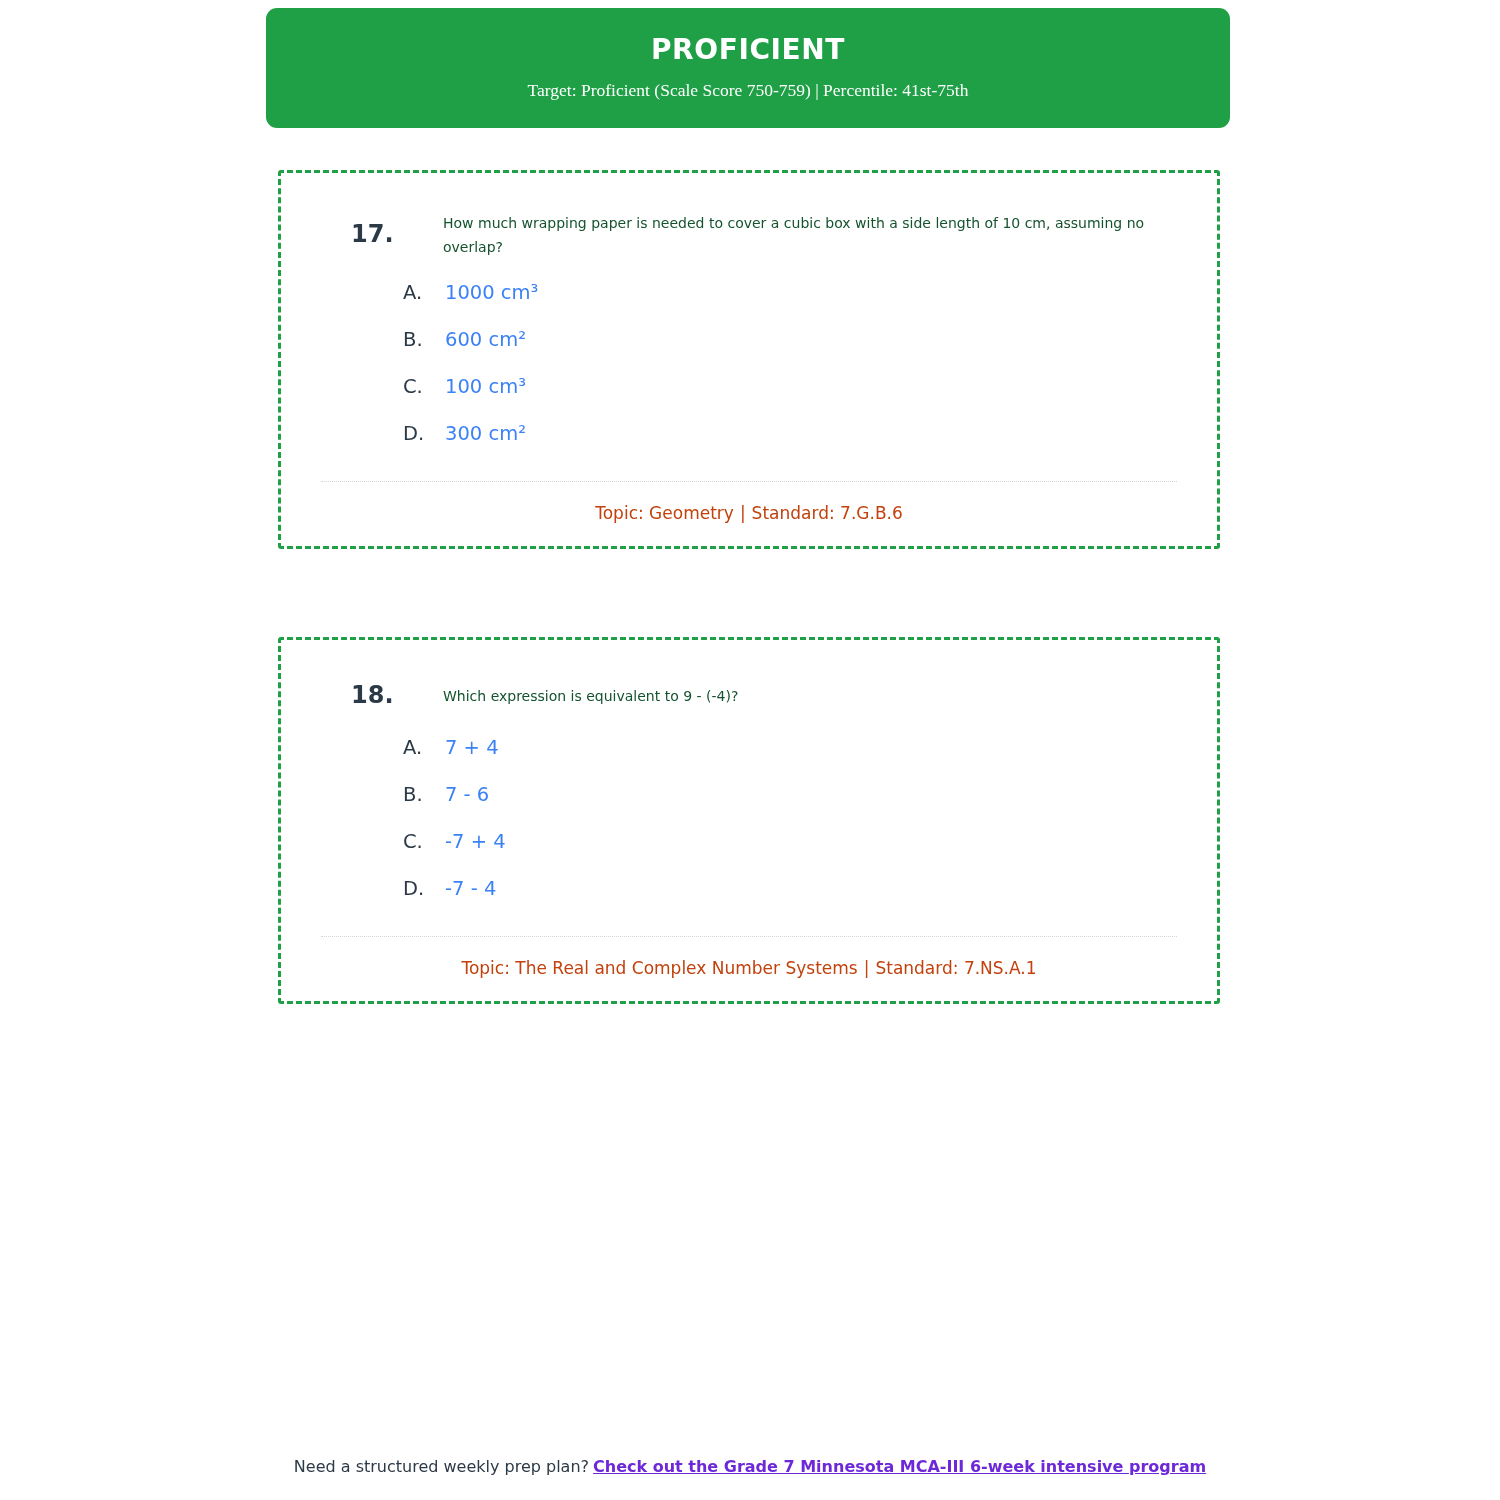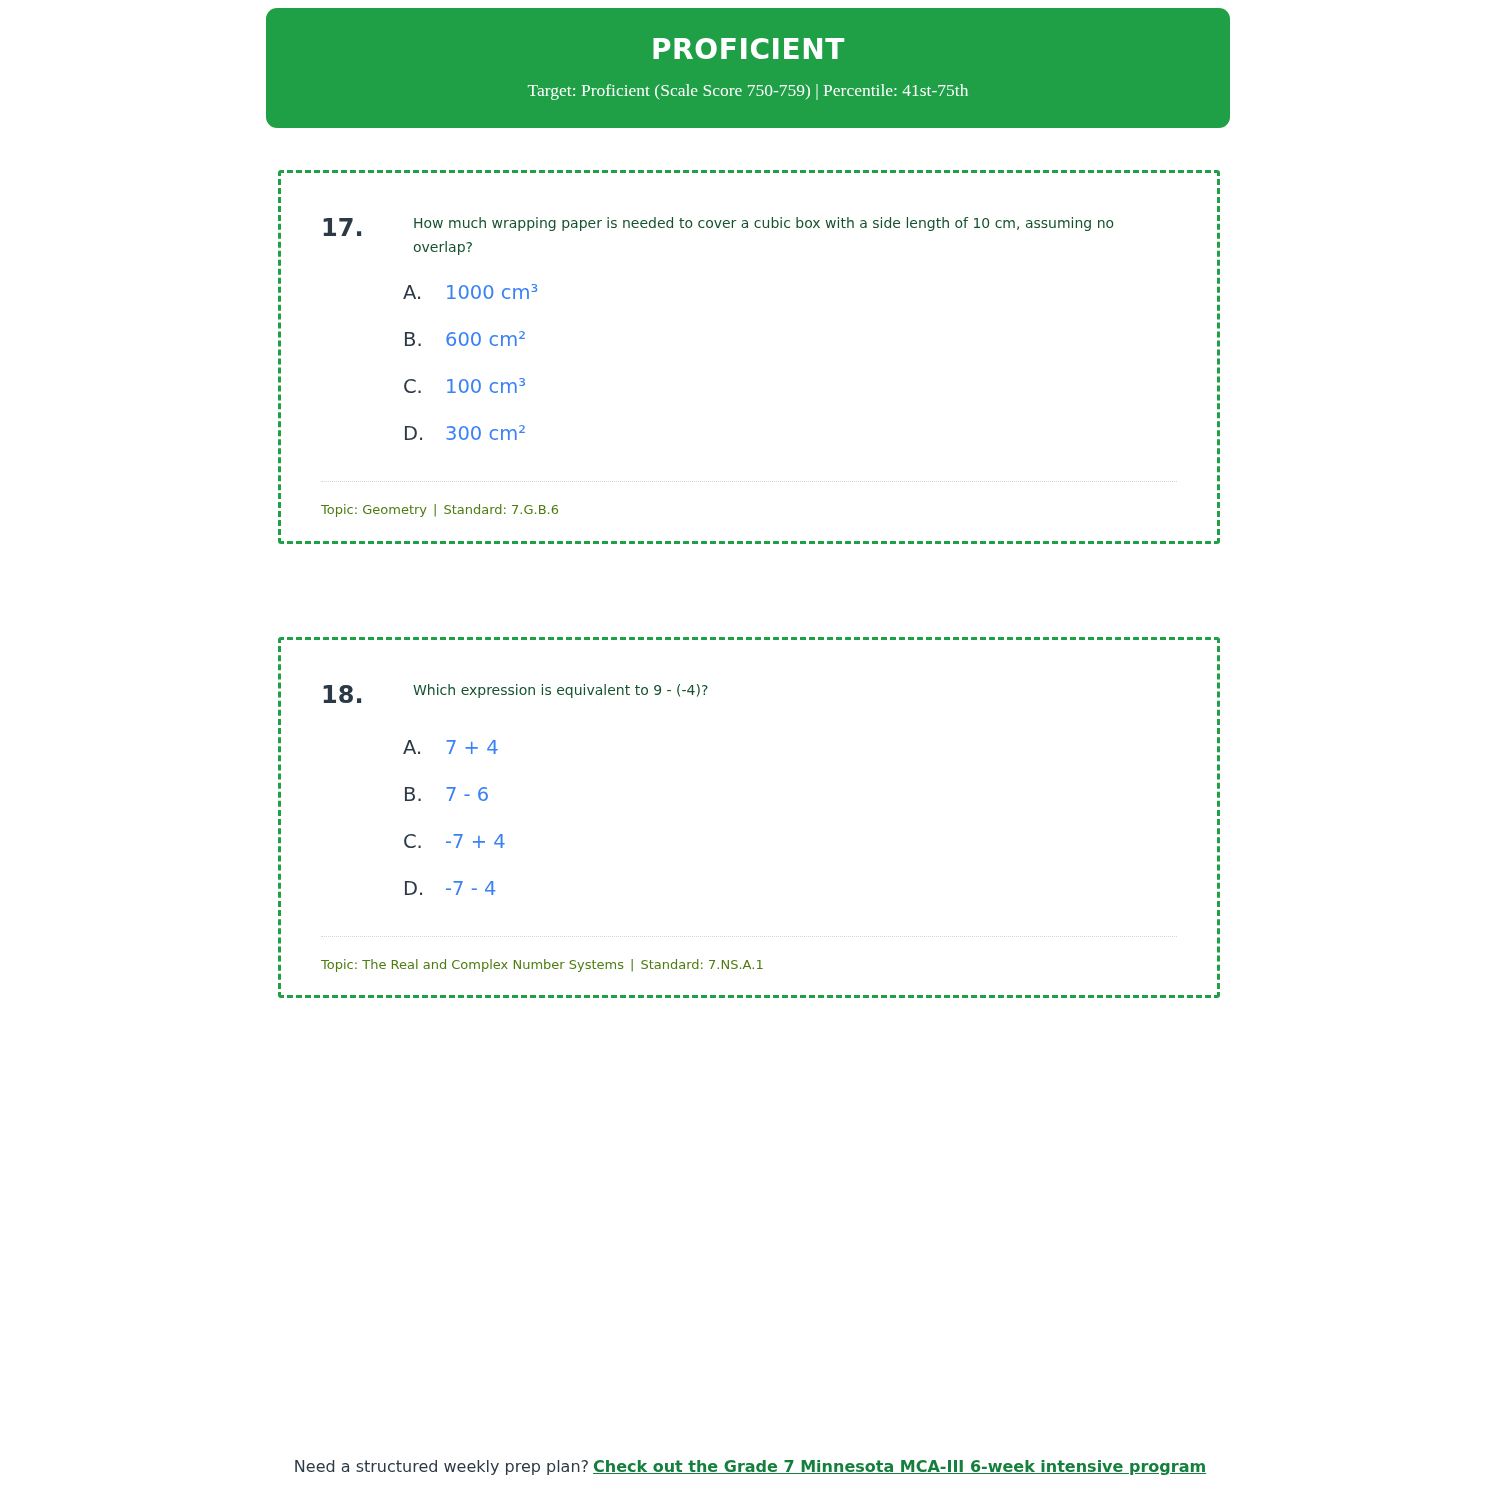--- a/index.html
+++ b/index.html
@@ -63,21 +63,22 @@
     background: #ffffff;
     border: 3px dashed #1fa046;
     border-radius: 3px;
     padding: 38px 40px 22px 40px;
   }
   #card-0 { top: 170px; }
   #card-1 { top: 637px; }
 
   .q-head {
     display: flex;
-    align-items: flex-start;
+    align-items: center;
+    margin-left: 30px;
   }
   .q-number {
     font-size: 24px;
     font-weight: bold;
     color: #2c3a47;
     width: 92px;
     flex: none;
     line-height: 1.48;
   }
   .q-text {
@@ -109,39 +110,39 @@
     color: #3b82f6;
   }
 
   .divider {
     margin-top: 36px;
     border-top: 1px dotted #d3d8de;
     height: 0;
   }
   .meta {
     margin-top: 20px;
-    text-align: left;
-    font-size: 13px;
-    color: #4d7c0f;
+    text-align: center;
+    font-size: 17px;
+    color: #c2410c;
     line-height: 1.3;
   }
   .meta .sep { padding: 0 6px; }
 
   
   .footer {
     position: absolute;
     left: 0;
     top: 1457px;
     width: 1500px;
     text-align: center;
     font-size: 16px;
     color: #2c3a47;
   }
   .footer-link {
-    color: #15803d;
+    color: #6d28d9;
     font-weight: bold;
     text-decoration: underline;
     margin-left: 4px;
   }
 </style>
 </head>
 <body>
 
 <div class="page">
 

